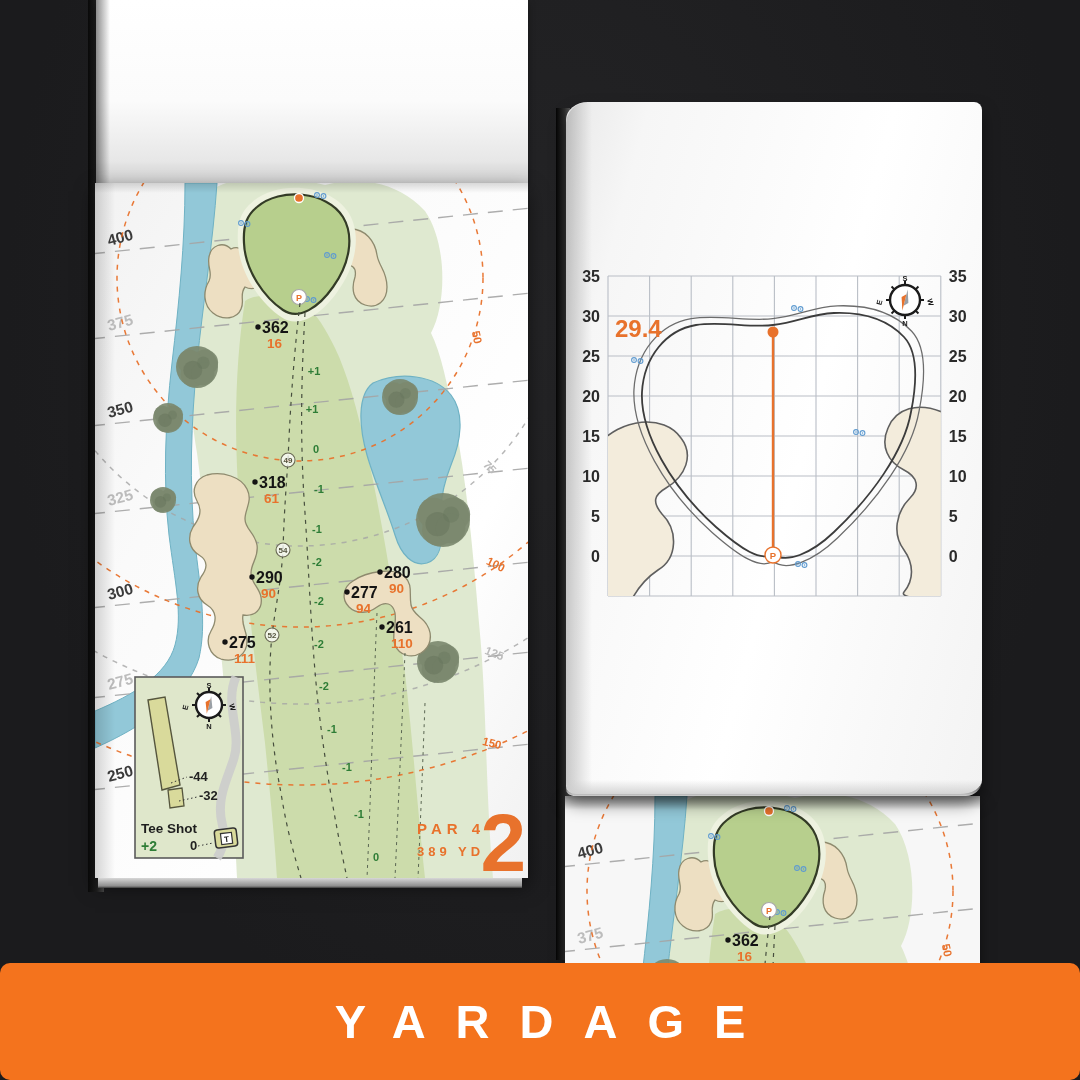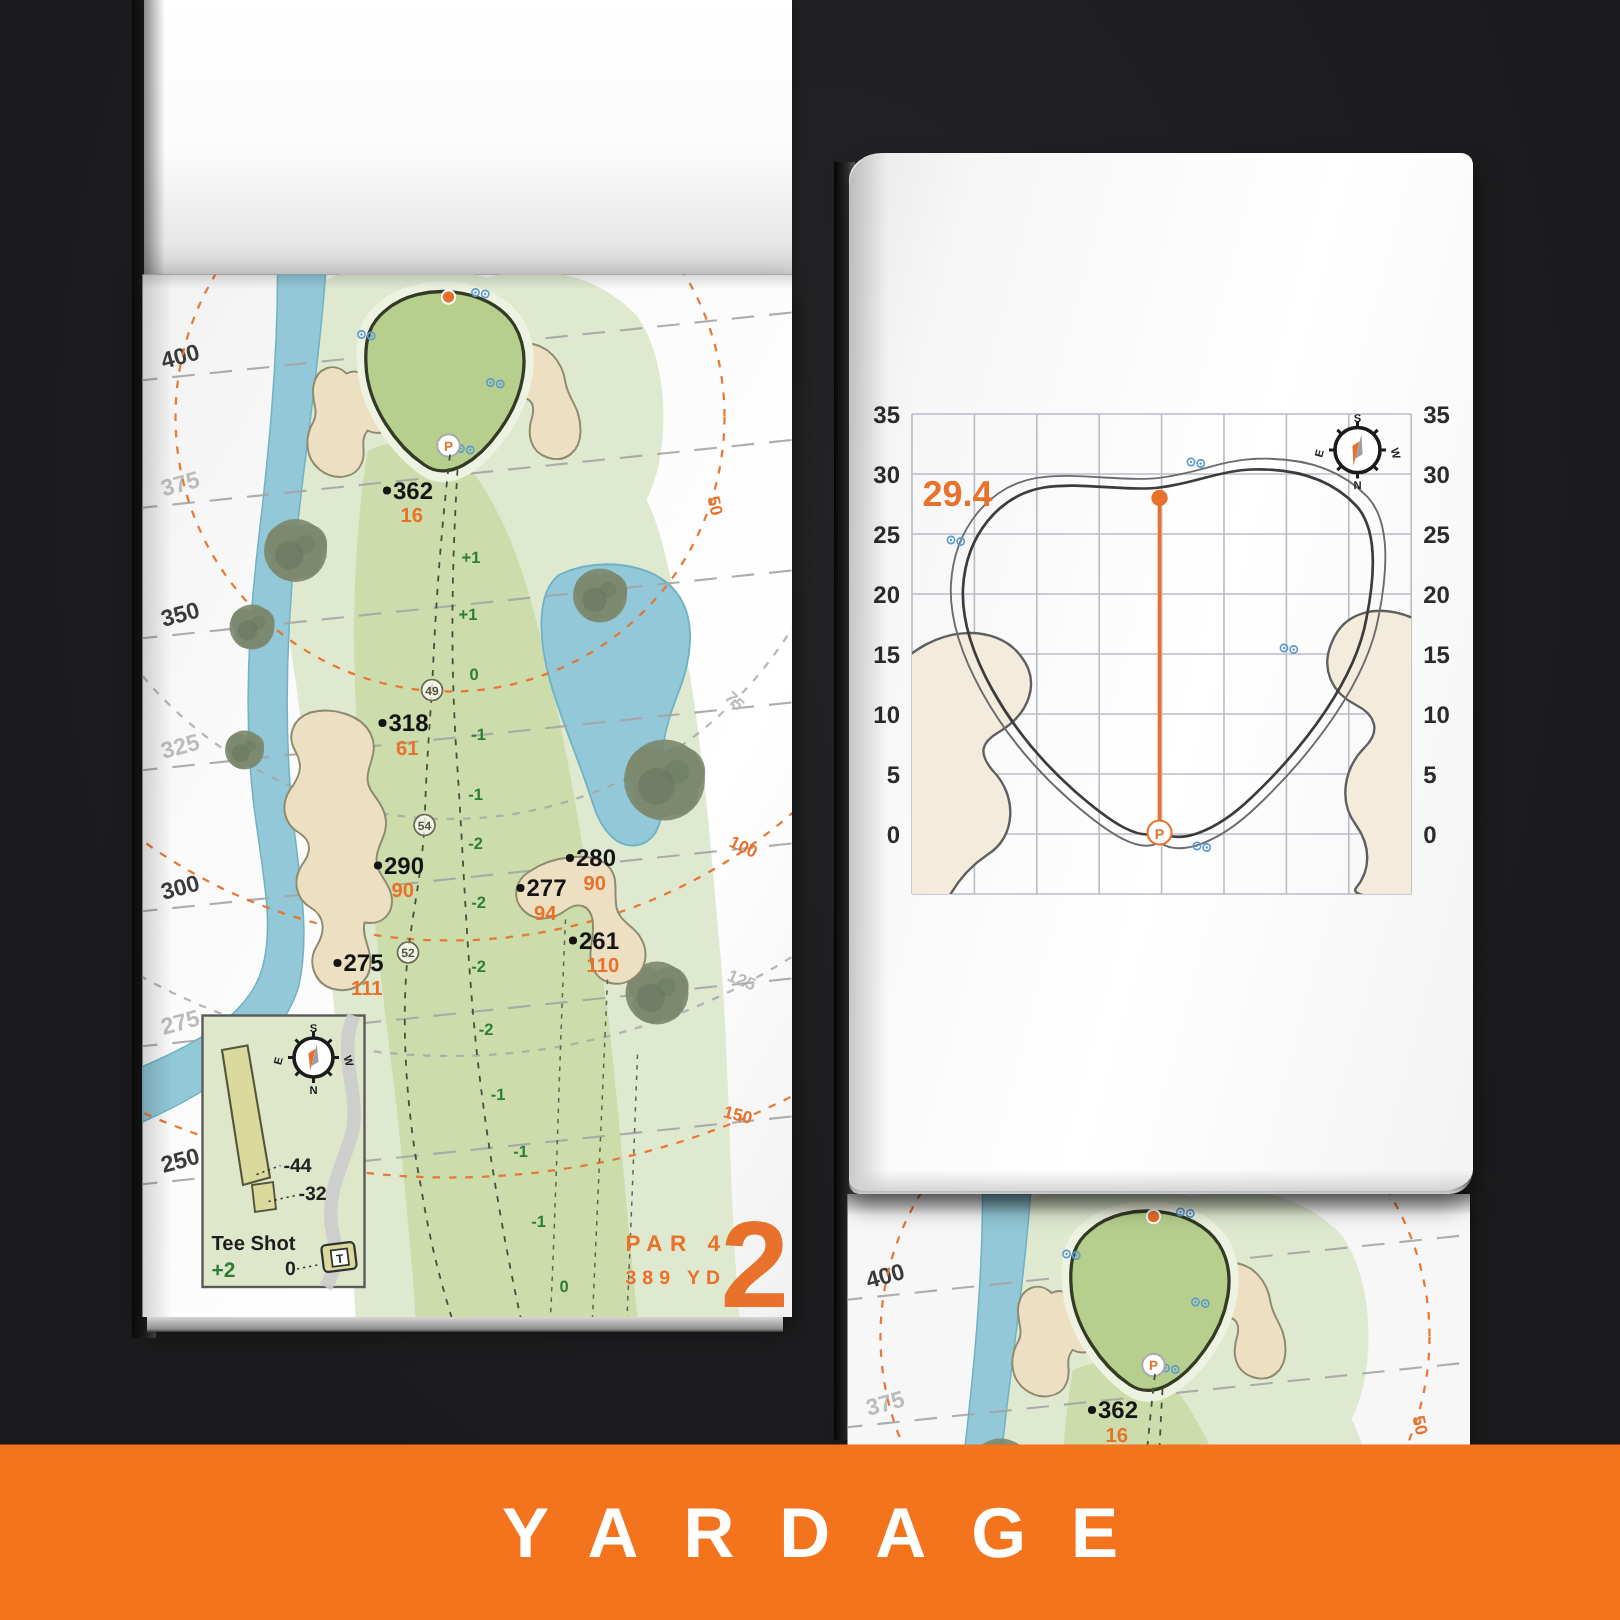--- a/index.html
+++ b/index.html
@@ -37,21 +37,21 @@
     background:linear-gradient(90deg,rgba(0,0,0,.20),rgba(0,0,0,0));pointer-events:none;}
   .green-page .bottom-curl{position:absolute;left:0;bottom:-2px;width:100%;height:16px;
     border-radius:0 0 22px 10px;
     background:linear-gradient(0deg,#cfcfcf,rgba(255,255,255,0));pointer-events:none;}
   .next-page{position:absolute;left:13px;top:704px;width:415px;height:169px;
     background:#f7f7f7;z-index:2;box-shadow:0 6px 12px rgba(0,0,0,.5);}
   .next-page .fold-shade{position:absolute;left:0;top:0;width:100%;height:14px;
     background:linear-gradient(180deg,rgba(0,0,0,.35),rgba(0,0,0,0));pointer-events:none;z-index:5;}
   
   .banner{position:absolute;left:0;top:963px;width:1080px;height:117px;z-index:10;
-    display:flex;align-items:center;justify-content:center;}
+    display:flex;align-items:center;justify-content:center;border-radius:10px;}
   .banner-text{color:#ffffff;font-size:47px;font-weight:bold;
     letter-spacing:30px;padding-left:30px;}
   svg{display:block;}
   svg text{font-family:"Liberation Sans", sans-serif;}
 </style>
 </head>
 <body>
 
 <div class="stage">
 

